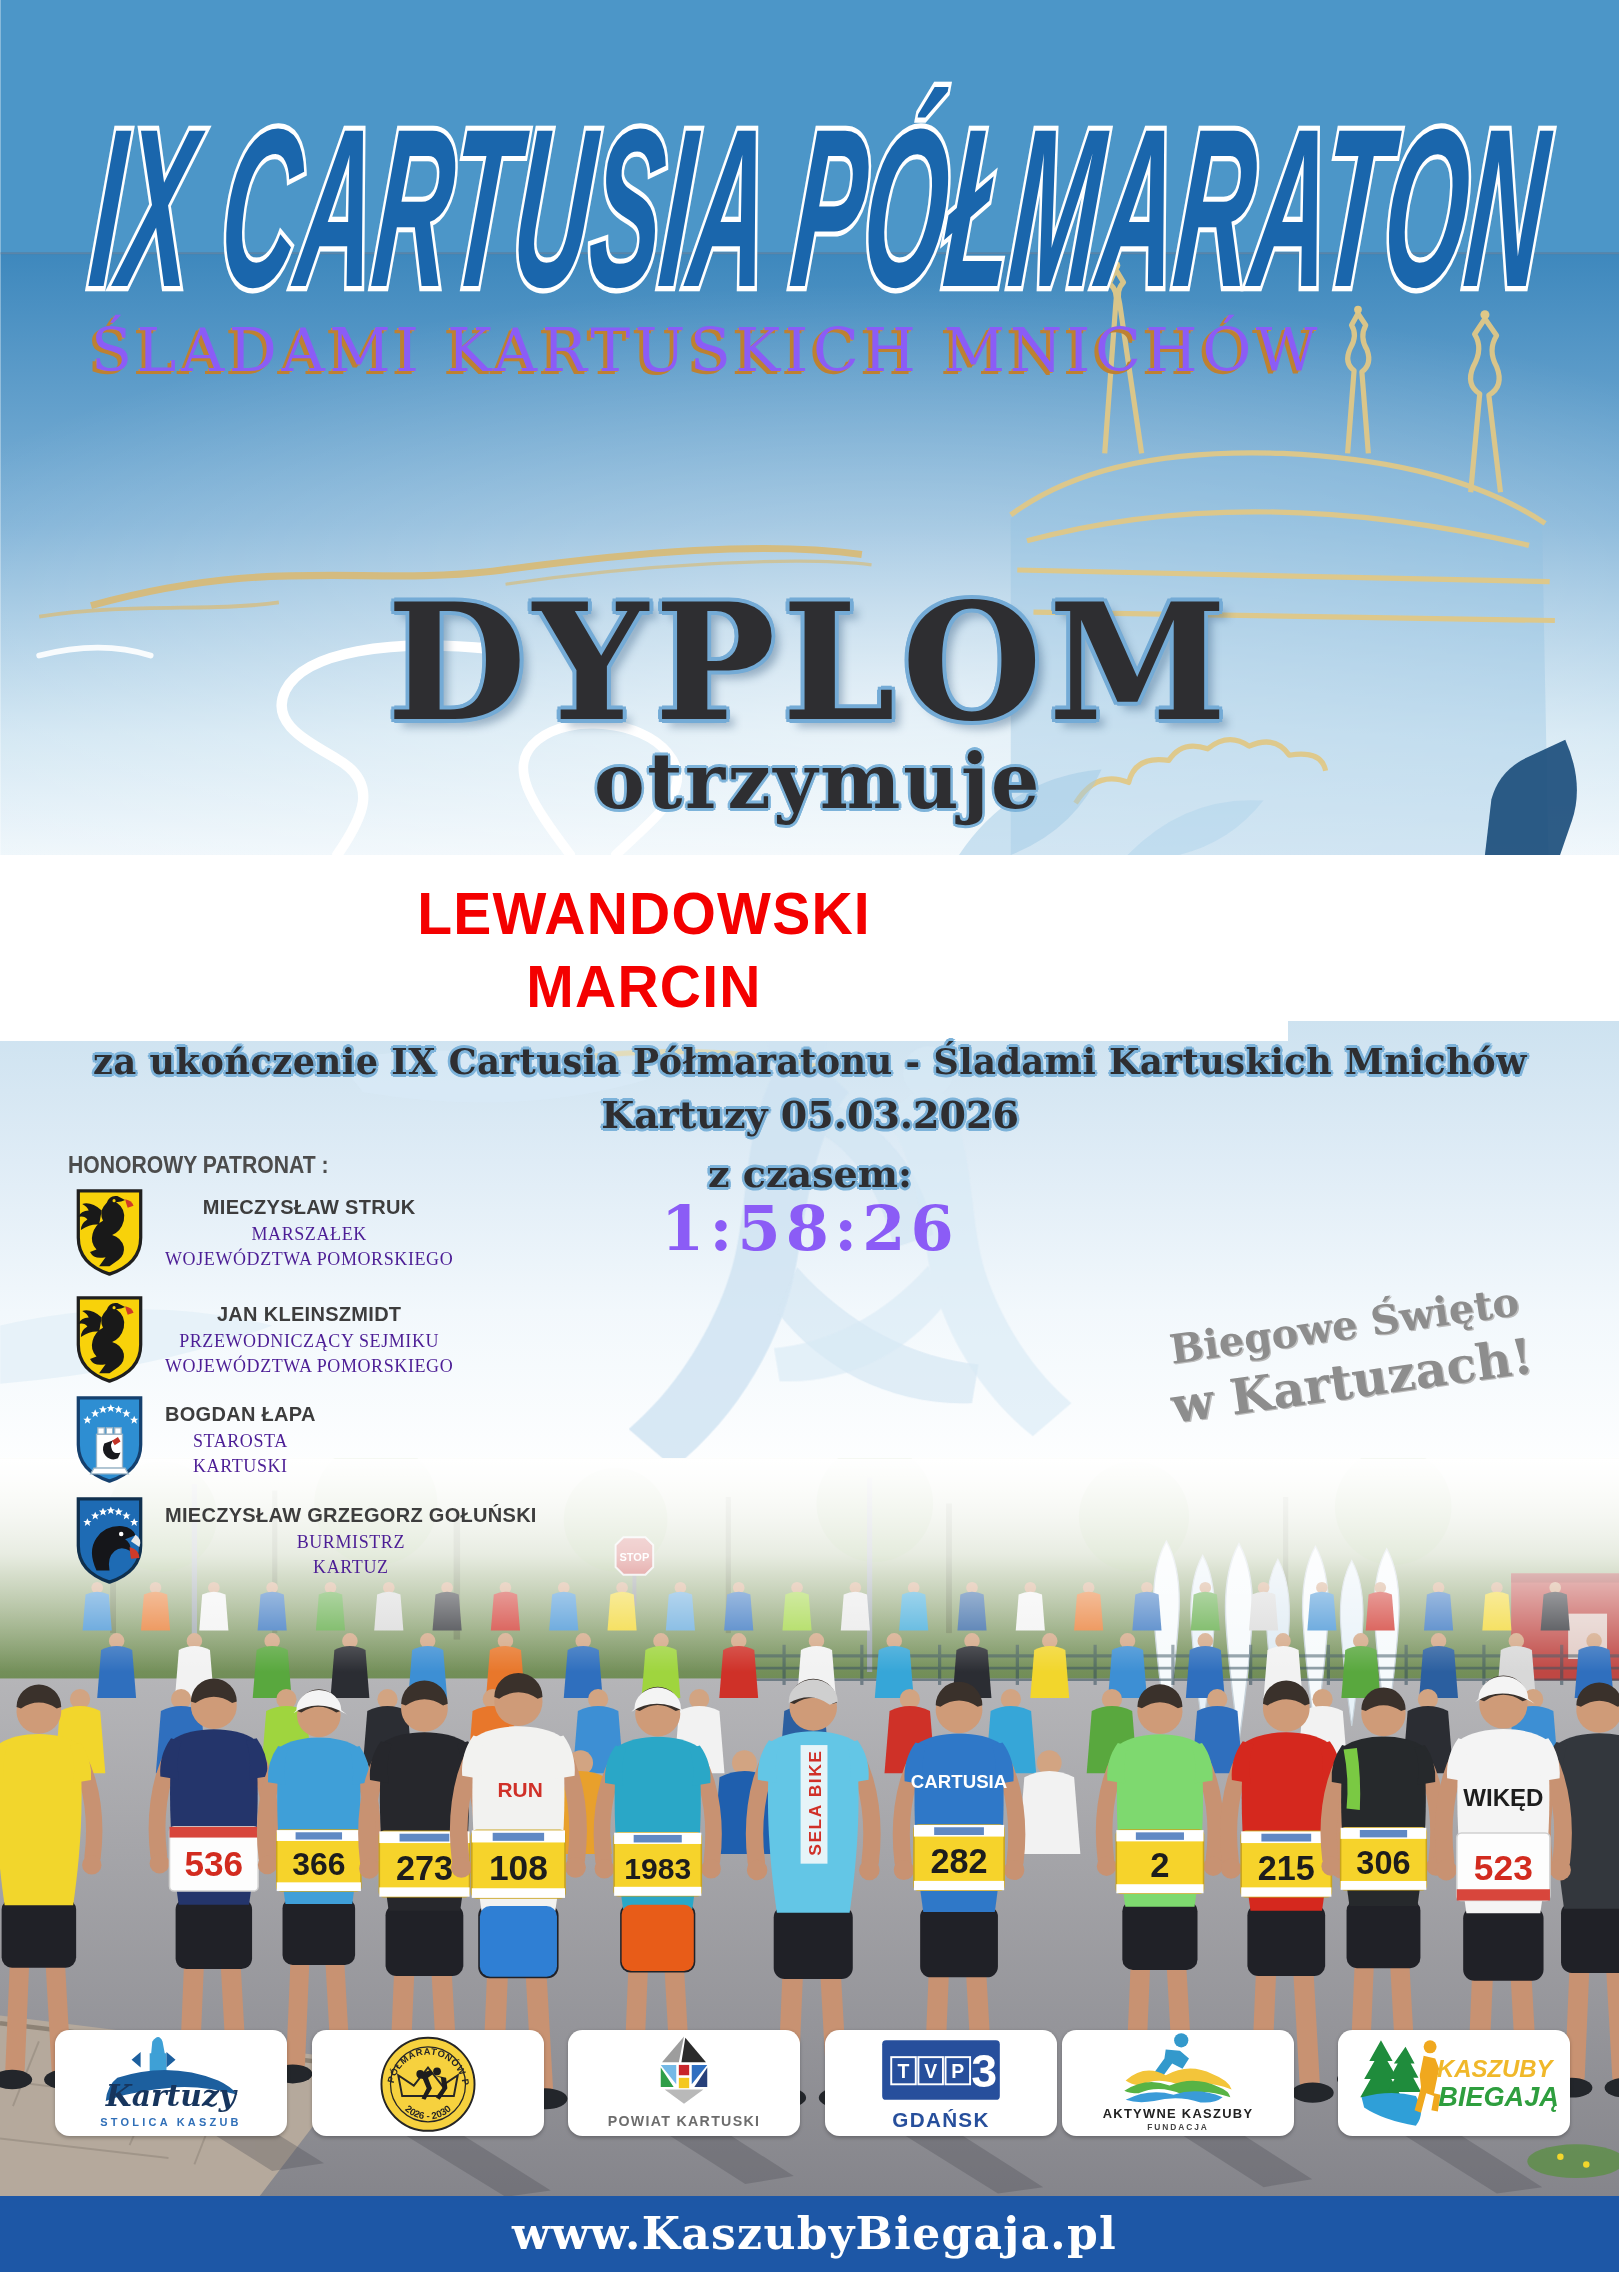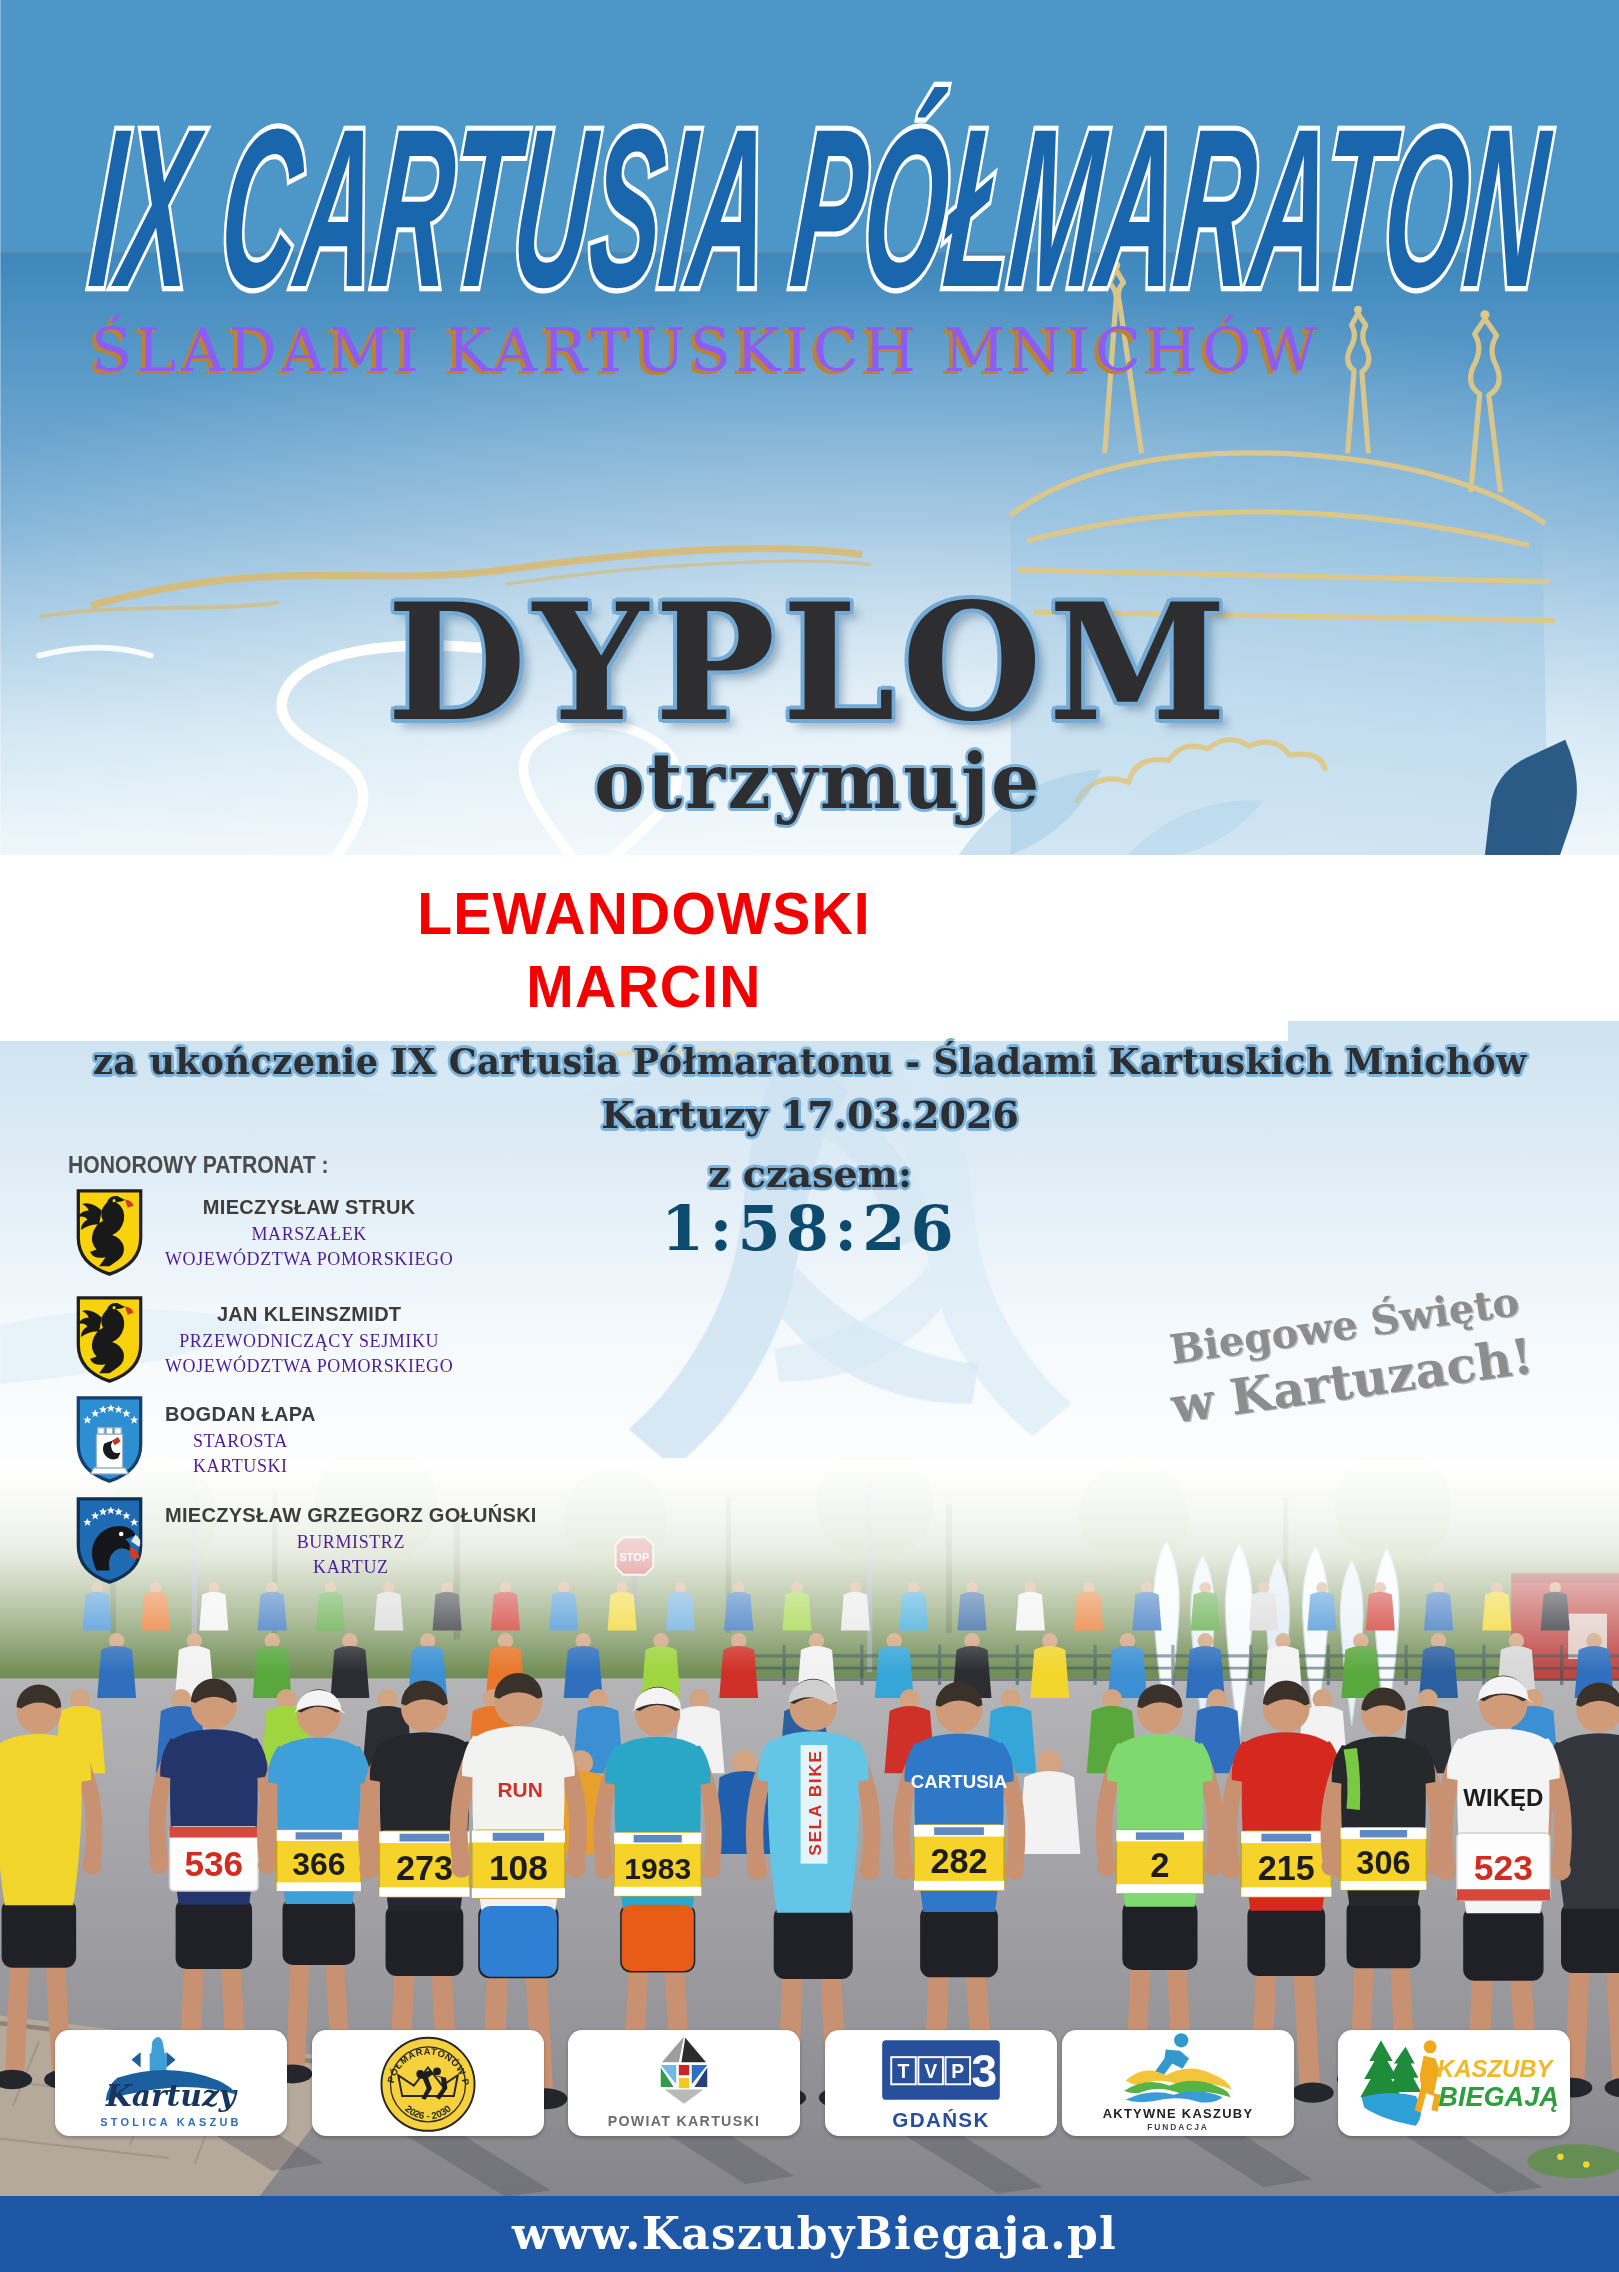--- a/index.html
+++ b/index.html
@@ -33,21 +33,21 @@
   .name2{margin-top:13px;font-size:60px;letter-spacing:1.3px;}
 
   
   .mid-bg{position:absolute;top:1021px;left:0;width:1620px;height:469px;z-index:0;
     background:linear-gradient(180deg,#cde2f0 0%,#dfecf6 30%,#f2f8fc 62%,#ffffff 100%);}
   .mid-art{position:absolute;top:1021px;left:0;z-index:1;}
   .completion{top:1041px;z-index:3;font-size:35px;letter-spacing:0.6px;}
   .placedate{top:1092px;z-index:3;font-size:38px;}
   .timelabel{top:1151px;z-index:3;font-size:38px;}
   .fintime{top:1198px;z-index:3;font-family:"DejaVu Serif",serif;font-weight:700;
-    font-size:62px;color:#0c4a6e;letter-spacing:5.2px;line-height:1;}
+    font-size:62px;color:#8b5cf6;letter-spacing:5.2px;line-height:1;}
 
   
   .patronage{position:absolute;top:1152px;left:68px;width:745px;z-index:3;}
   .pat-heading{font-weight:700;font-size:23px;color:#4c4c4c;letter-spacing:0;
     transform:scaleX(.92);transform-origin:left;}
   .patron{position:absolute;left:0;width:745px;}
   .p0{top:35px;} .p1{top:142px;} .p2{top:242px;} .p3{top:343px;}
   .crest{position:absolute;left:5.2px;top:0;}
   .pat-text{position:absolute;left:97px;top:9px;text-align:center;}
   .pat-name{font-weight:700;font-size:20px;color:#3d3d3d;letter-spacing:0.3px;}
@@ -191,21 +191,21 @@
     </g>
     <g transform="translate(1560,80) scale(-0.85,0.85)" fill="#d8e9f5" opacity=".6">
       <circle cx="150" cy="-2" r="46"></circle>
       <path d="M120,40 C60,140 80,280 40,380 C10,460 -40,540 -110,600 L-40,660 C60,580 130,460 150,340 C165,250 180,140 230,80 C180,30 150,20 120,40 Z"></path>
       <path d="M150,350 C230,440 330,490 430,500 L420,560 C300,565 190,510 120,420 Z"></path>
     </g>
     <path d="M870,60 Q1080,30 1260,70" stroke="#e9d9a4" stroke-width="8" fill="none" opacity=".7"></path>
   </svg>
 
   <div class="center slab completion">za ukończenie IX Cartusia Półmaratonu - Śladami Kartuskich Mnichów</div>
-  <div class="center slab placedate">Kartuzy 17.03.2026</div>
+  <div class="center slab placedate">Kartuzy 05.03.2026</div>
   <div class="center slab timelabel">z czasem:</div>
   <div class="center fintime">1:58:26</div>
 
   <div class="patronage">
     <div class="pat-heading">HONOROWY PATRONAT :</div>
 
     <div class="patron p0">
       <svg class="crest" width="73" height="91" viewBox="0 0 112 140">
         <path d="M8,6 H104 V78 Q104,118 56,134 Q8,118 8,78 Z" fill="#f8d20a" stroke="#1f1f1f" stroke-width="5"></path>
         <g fill="#191919">

